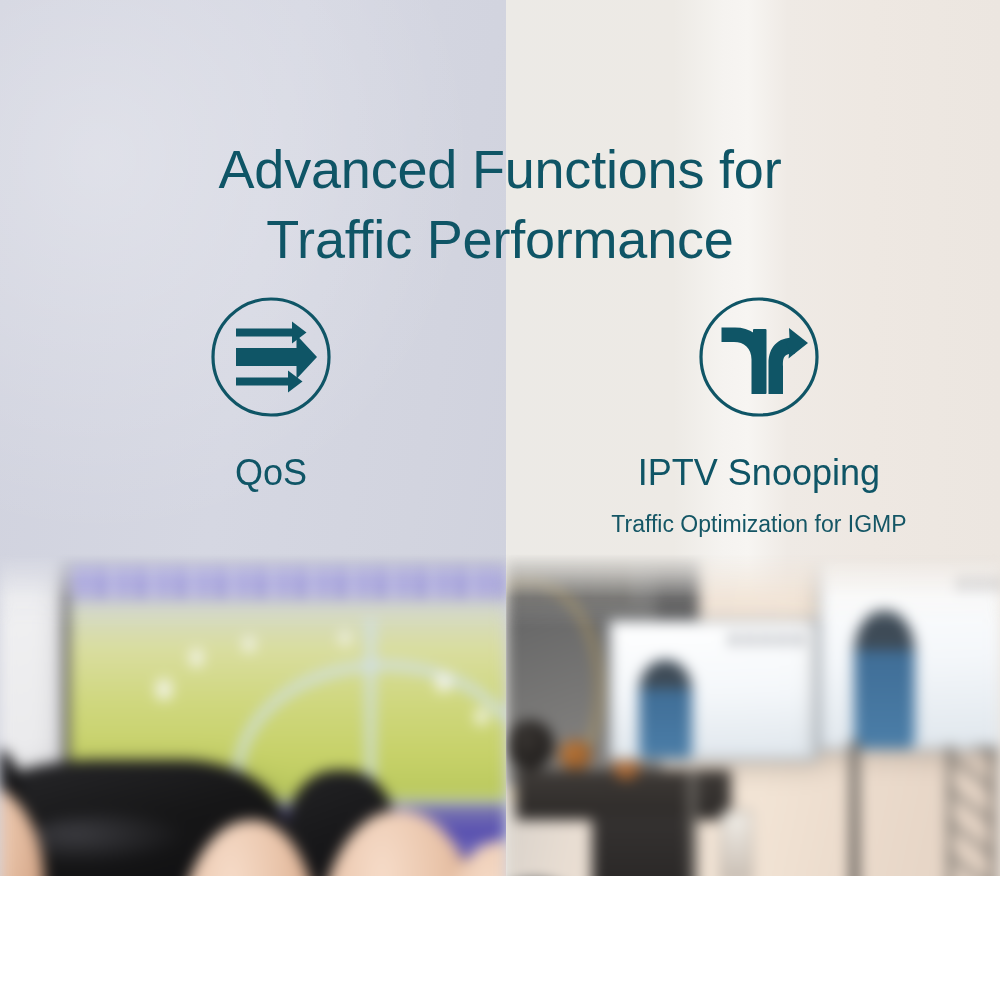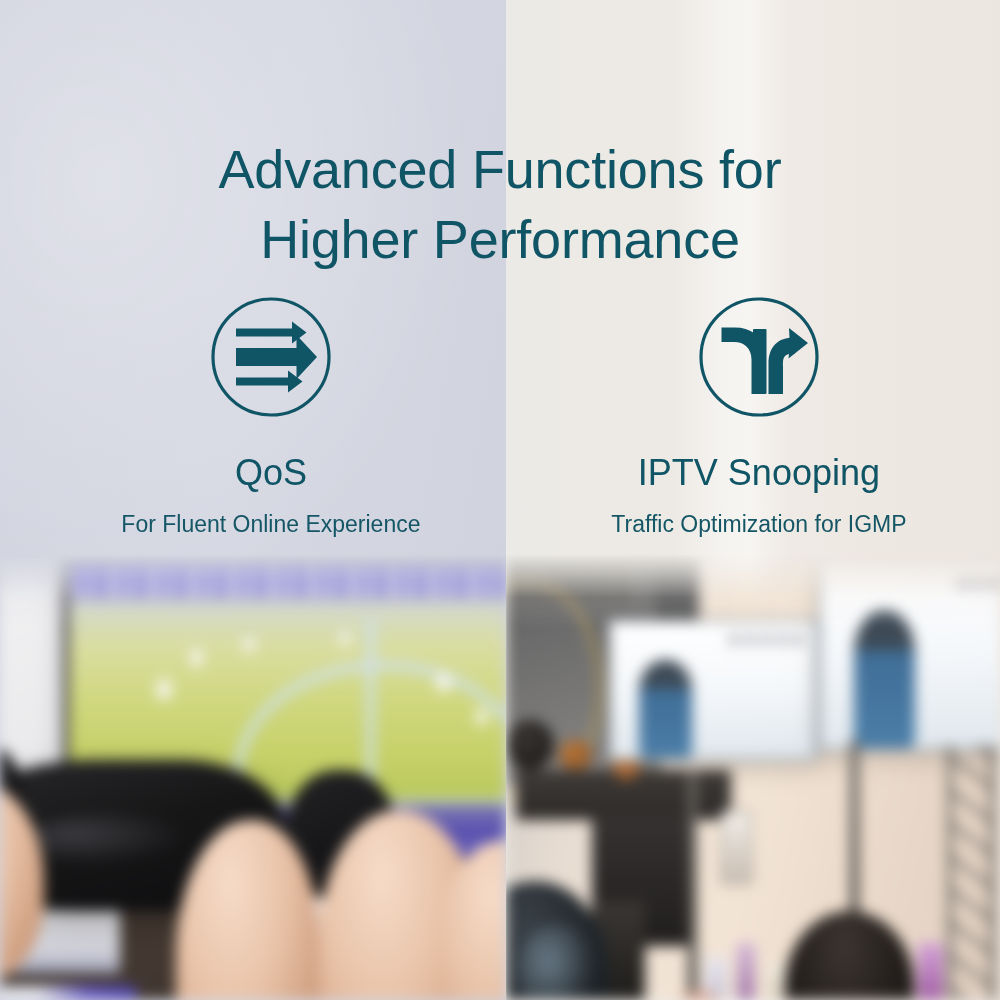--- a/index.html
+++ b/index.html
@@ -9,21 +9,21 @@
     background: #ffffff;
   }
   body {
     font-family: "Liberation Sans", sans-serif;
     -webkit-font-smoothing: antialiased;
   }
 
   .banner {
     position: relative;
     width: 1000px;
-    height: 1000px;
+    height: 876px;
     overflow: hidden;
     background: #d3d5e0;
   }
 
   
   .bg-layer {
     position: absolute;
     inset: 0;
     z-index: 0;
   }
@@ -514,37 +514,36 @@
       </div>
     </div>
 
     <div class="seam"></div>
   </div>
 
   <div class="content">
 
     <h1 class="headline">
       <span class="line">Advanced Functions for</span>
-      <span class="line">Higher Performance</span>
+      <span class="line">Traffic Performance</span>
     </h1>
 
     <div class="cols">
 
       <div class="col col-left">
         <svg class="icon-wrap" viewBox="0 0 122 122">
           <circle cx="61" cy="61" r="58" fill="none" stroke="#0f5566" stroke-width="3.2"></circle>
 
           <path d="M26 32.5 H82 V25.5 L96.5 36.5 L82 47.5 V40.5 H26 Z" fill="#0f5566"></path>
 
           <path d="M26 52 H86.5 V39 L107 61 L86.5 83 V70 H26 Z" fill="#0f5566"></path>
 
           <path d="M26 81.5 H78 V74.5 L92.5 85.5 L78 96.5 V89.5 H26 Z" fill="#0f5566"></path>
         </svg>
         <div class="feature-title">QoS</div>
-        <div class="feature-sub">For Fluent Online Experience</div>
       </div>
 
       <div class="col col-right">
         <svg class="icon-wrap" viewBox="0 0 122 122">
           <circle cx="61" cy="61" r="58" fill="none" stroke="#0f5566" stroke-width="3.2"></circle>
           <g fill="#0f5566">
 
             <path d="M53.5 98 V63.5 C53.5 52 46 46 36 46 H23.5 V31.5 H37
                      C55.5 31.5 67 42.5 67 63 V98 Z"></path>
 

